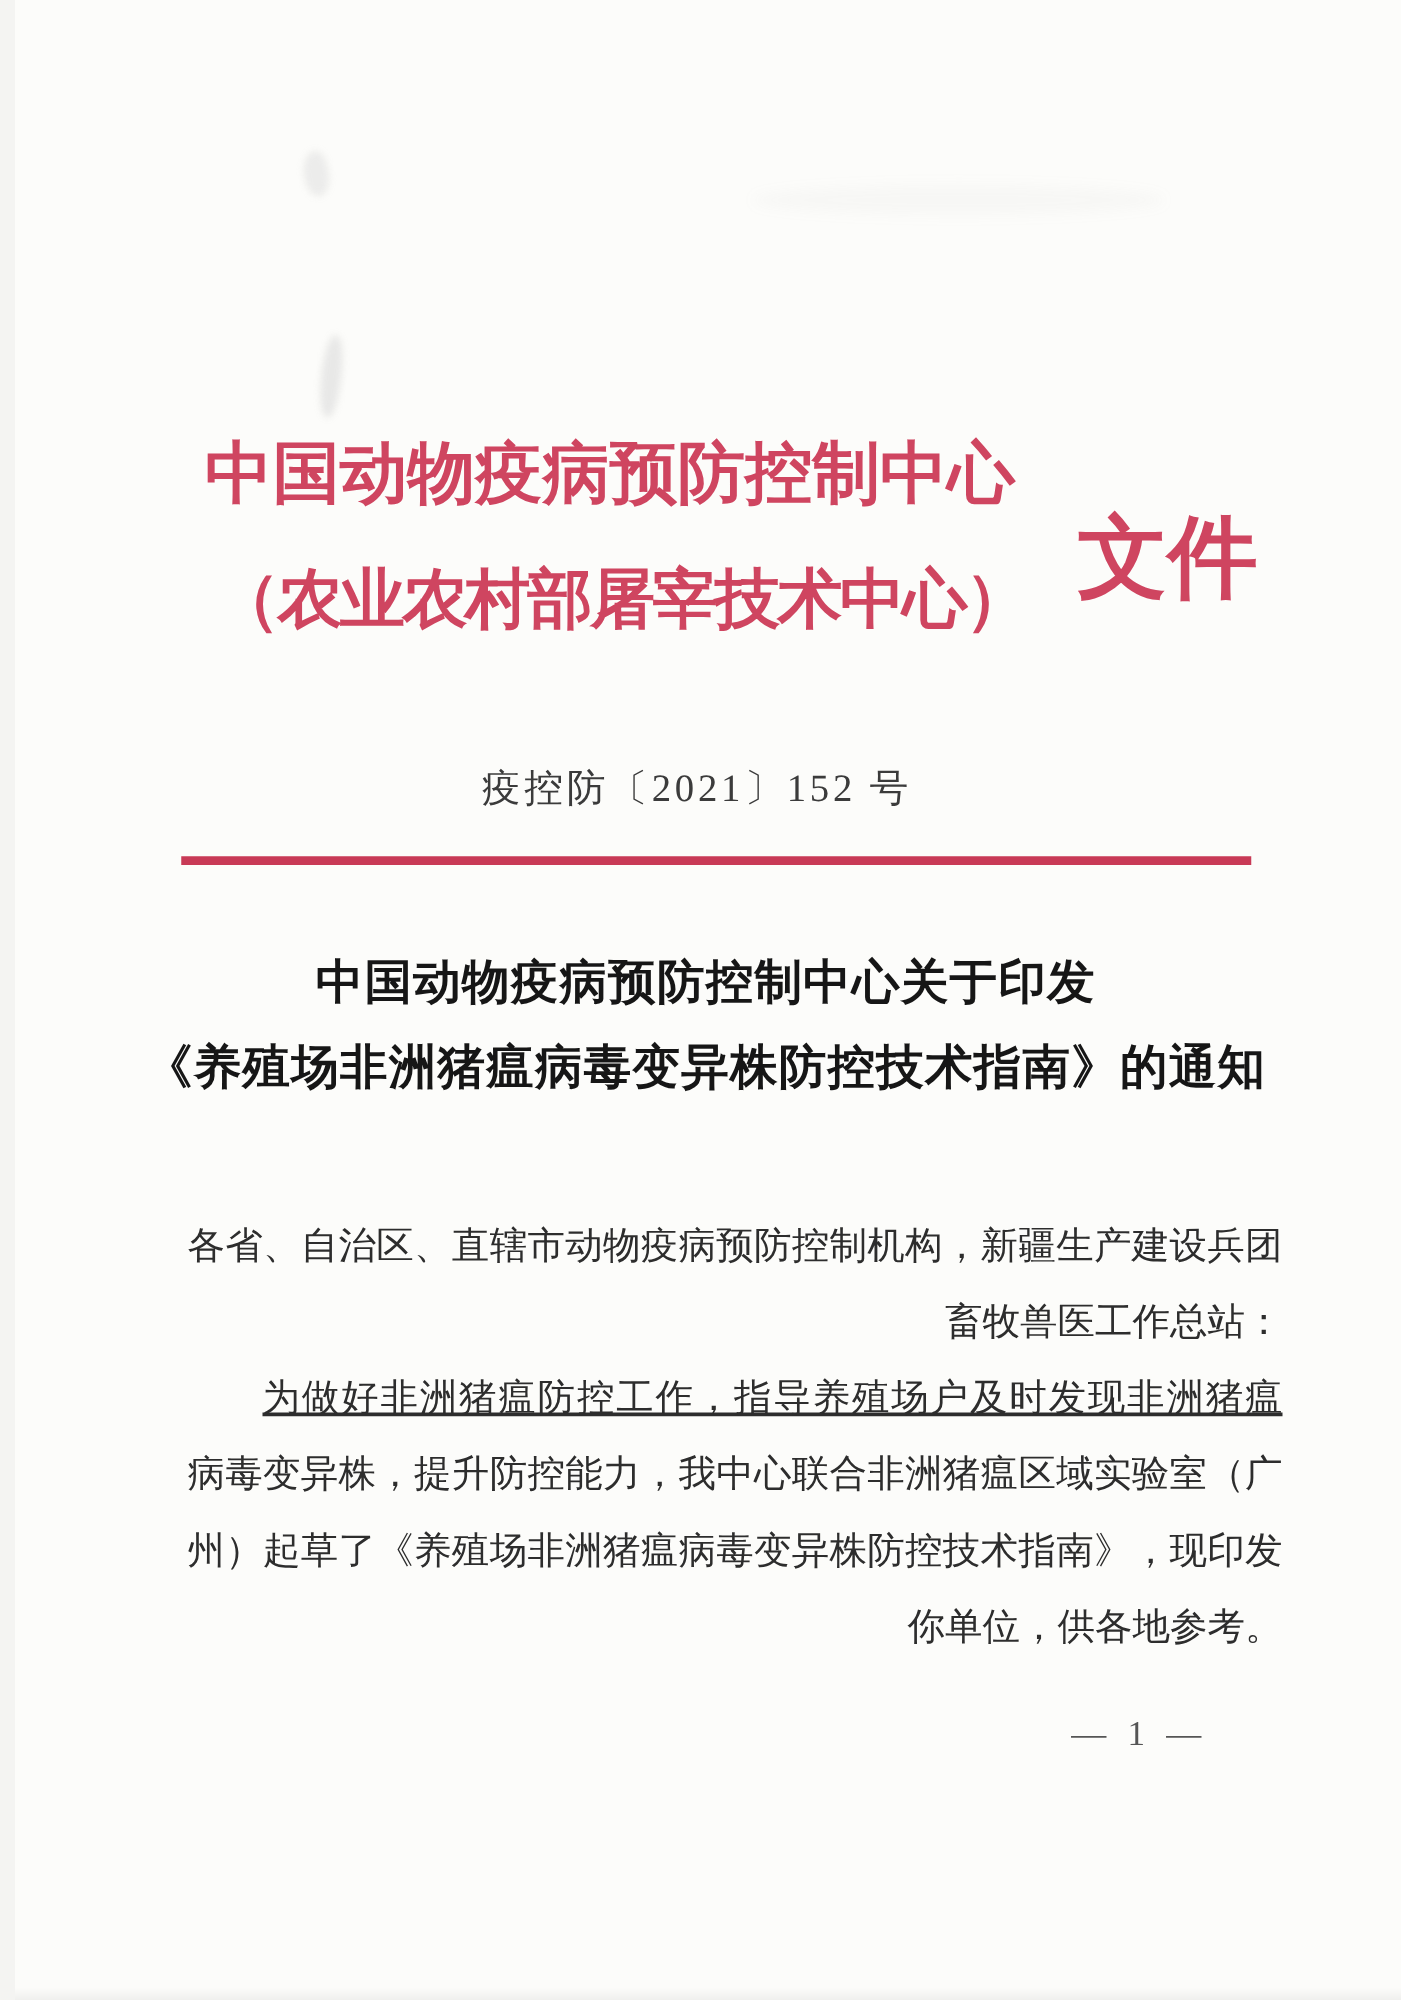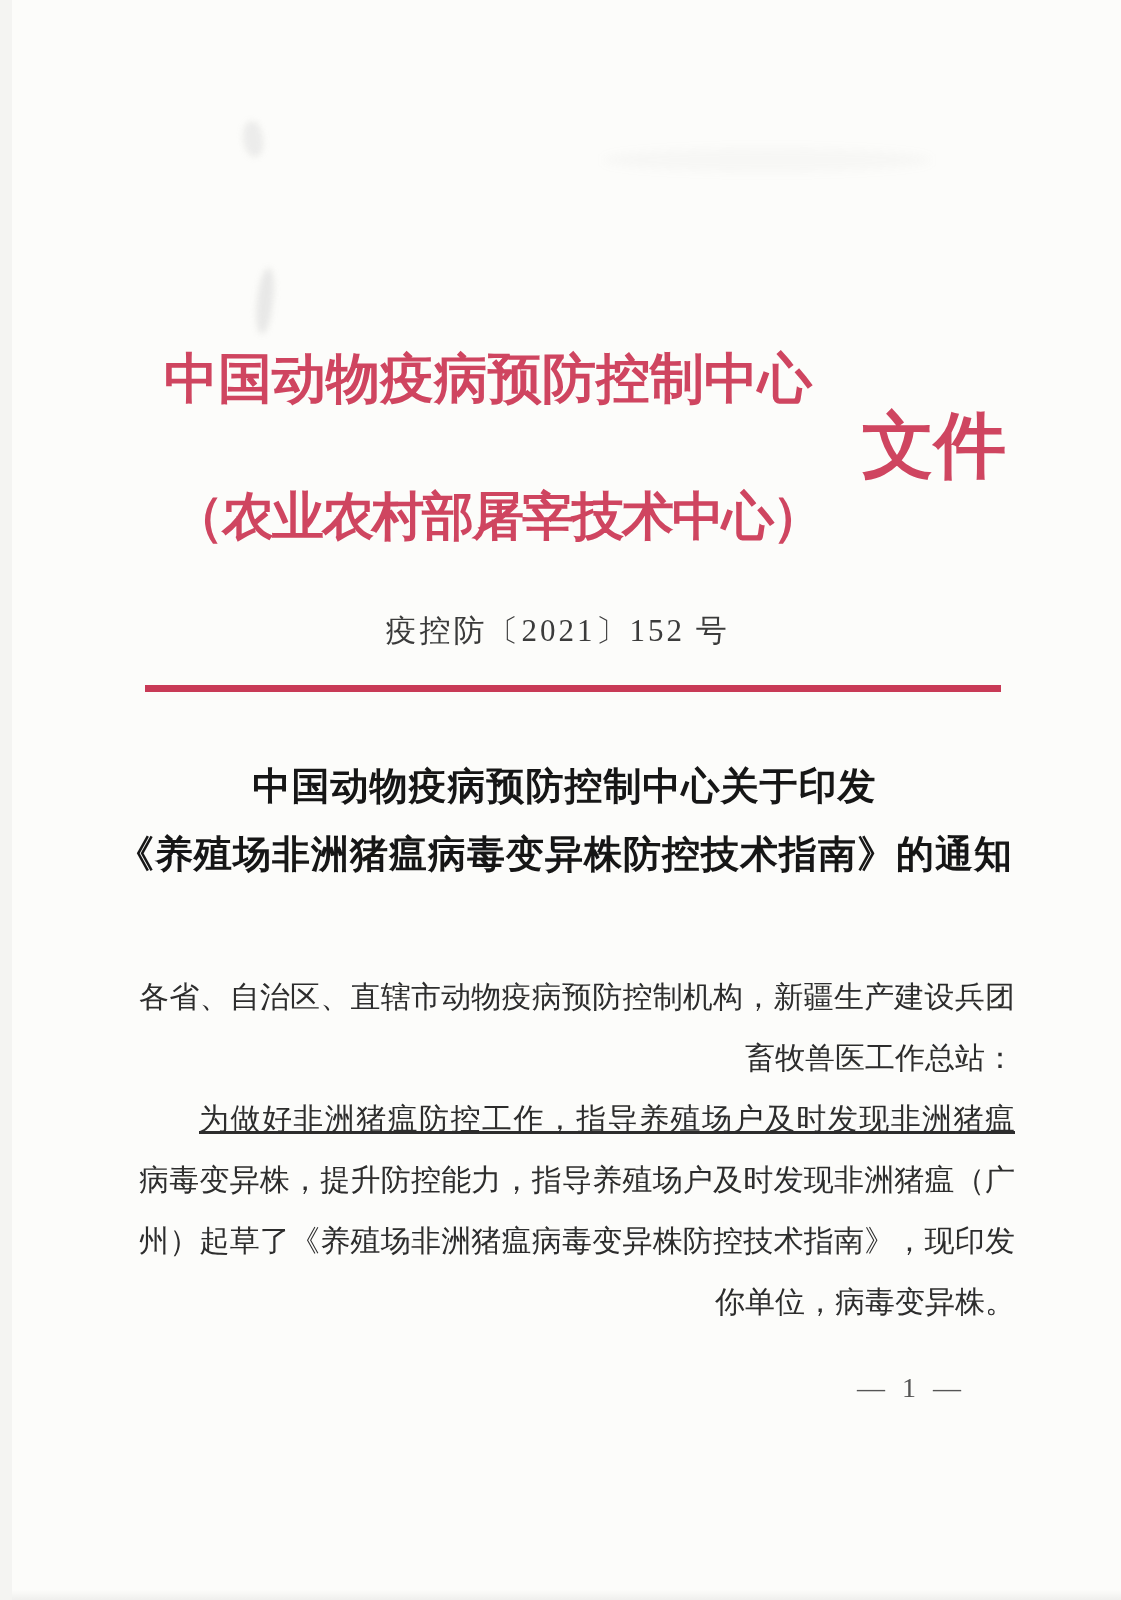--- a/index.html
+++ b/index.html
@@ -22,21 +22,20 @@
     color:var(--accent,#cf4560);
     letter-spacing:0px;line-height:1;
     white-space:nowrap;
   }
   .org-subtitle{
     position:absolute;left:160px;top:448px;
     font-size:52px;font-weight:bold;
     color:var(--accent,#cf4560);
     letter-spacing:-2px;line-height:1.25;
     white-space:nowrap;
-    margin-top:36px;
   }
   .doc-type{
     position:absolute;left:850px;top:410px;
     font-size:72px;font-weight:bold;
     color:var(--accent,#cf4560);
     line-height:1;white-space:nowrap;
   }
   .doc-number{
     position:absolute;left:-15px;top:610px;width:1121px;
     text-align:center;
@@ -55,21 +54,21 @@
     font-size:38px;font-weight:bold;color:#161616;
     line-height:68px;letter-spacing:1px;
   }
   .doc-title .t-line{white-space:nowrap;}
   
   .body-text{
     position:absolute;left:127px;top:966px;width:876px;
     font-size:30px;color:#2d2d2d;
     line-height:61px;
   }
-  .body-text .b-line{width:876px;}
+  .body-text .b-line{width:876px;margin-left:11px;}
   .body-text .fill{
     text-align:justify;
     text-align-last:justify;
   }
   .body-text .indent{text-indent:60px;text-decoration:underline;}
   .body-text .plain{white-space:nowrap;text-align:right;}
   
   .page-number{
     position:absolute;left:845px;top:1372px;
     font-size:28px;color:#555;
@@ -122,22 +121,22 @@
 
   <div class="doc-title">
     <div class="t-line">中国动物疫病预防控制中心关于印发</div>
     <div class="t-line">《养殖场非洲猪瘟病毒变异株防控技术指南》的通知</div>
   </div>
 
   <div class="body-text">
     <div class="b-line fill">各省、自治区、直辖市动物疫病预防控制机构，新疆生产建设兵团</div>
     <div class="b-line plain">畜牧兽医工作总站：</div>
     <div class="b-line fill indent">为做好非洲猪瘟防控工作，指导养殖场户及时发现非洲猪瘟</div>
-    <div class="b-line fill">病毒变异株，提升防控能力，指导养殖场户及时发现非洲猪瘟（广</div>
+    <div class="b-line fill">病毒变异株，提升防控能力，我中心联合非洲猪瘟区域实验室（广</div>
     <div class="b-line fill">州）起草了《养殖场非洲猪瘟病毒变异株防控技术指南》，现印发</div>
-    <div class="b-line plain">你单位，病毒变异株。</div>
+    <div class="b-line plain">你单位，供各地参考。</div>
   </div>
 
   <div class="page-number">— 1 —</div>
 
   <div class="bottom-edge"></div>
 
 </div>
 
 </body></html>

